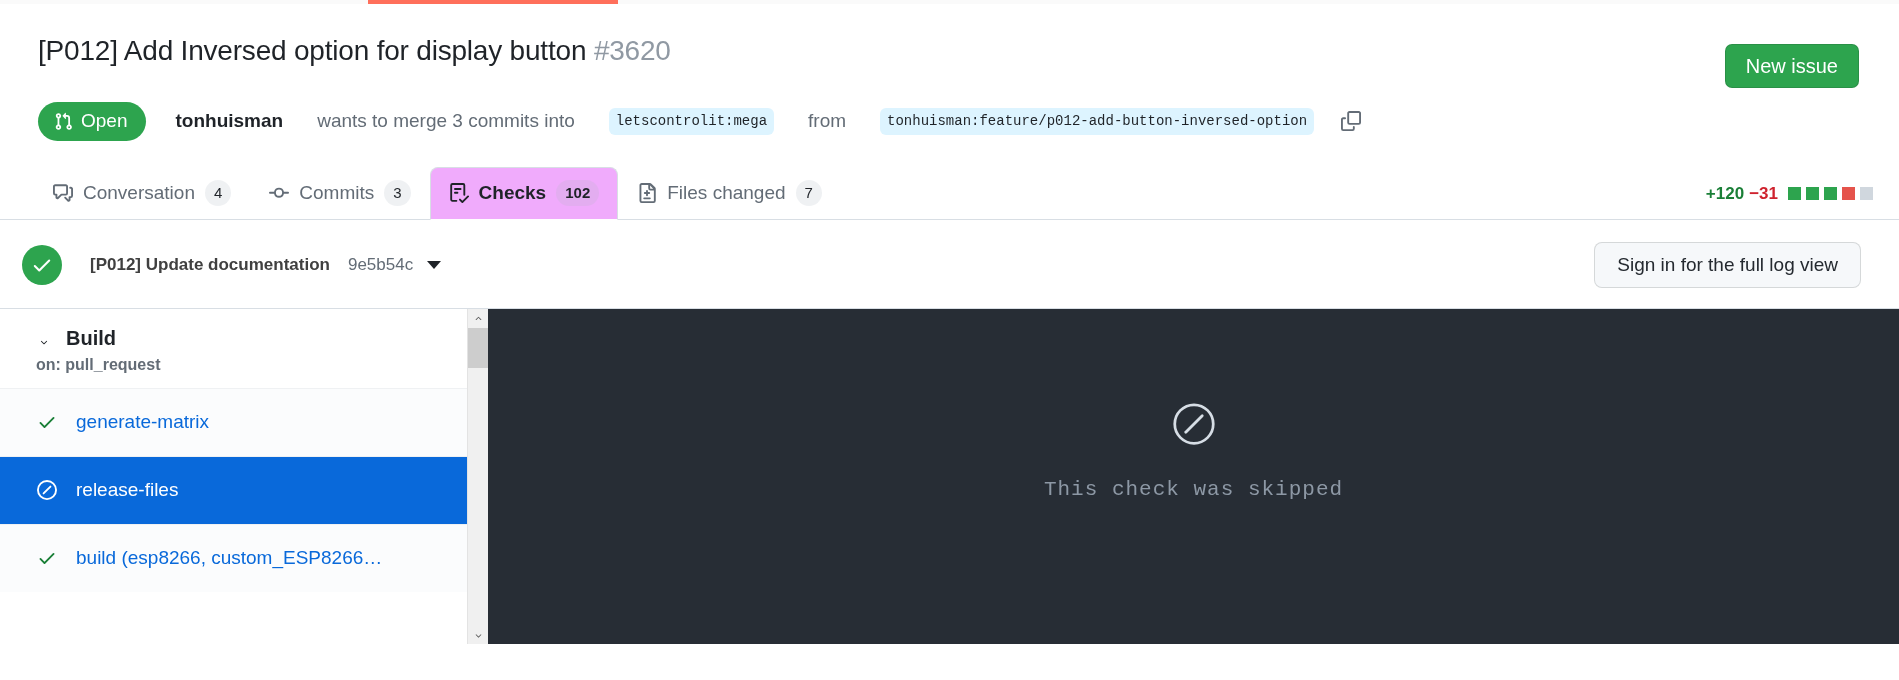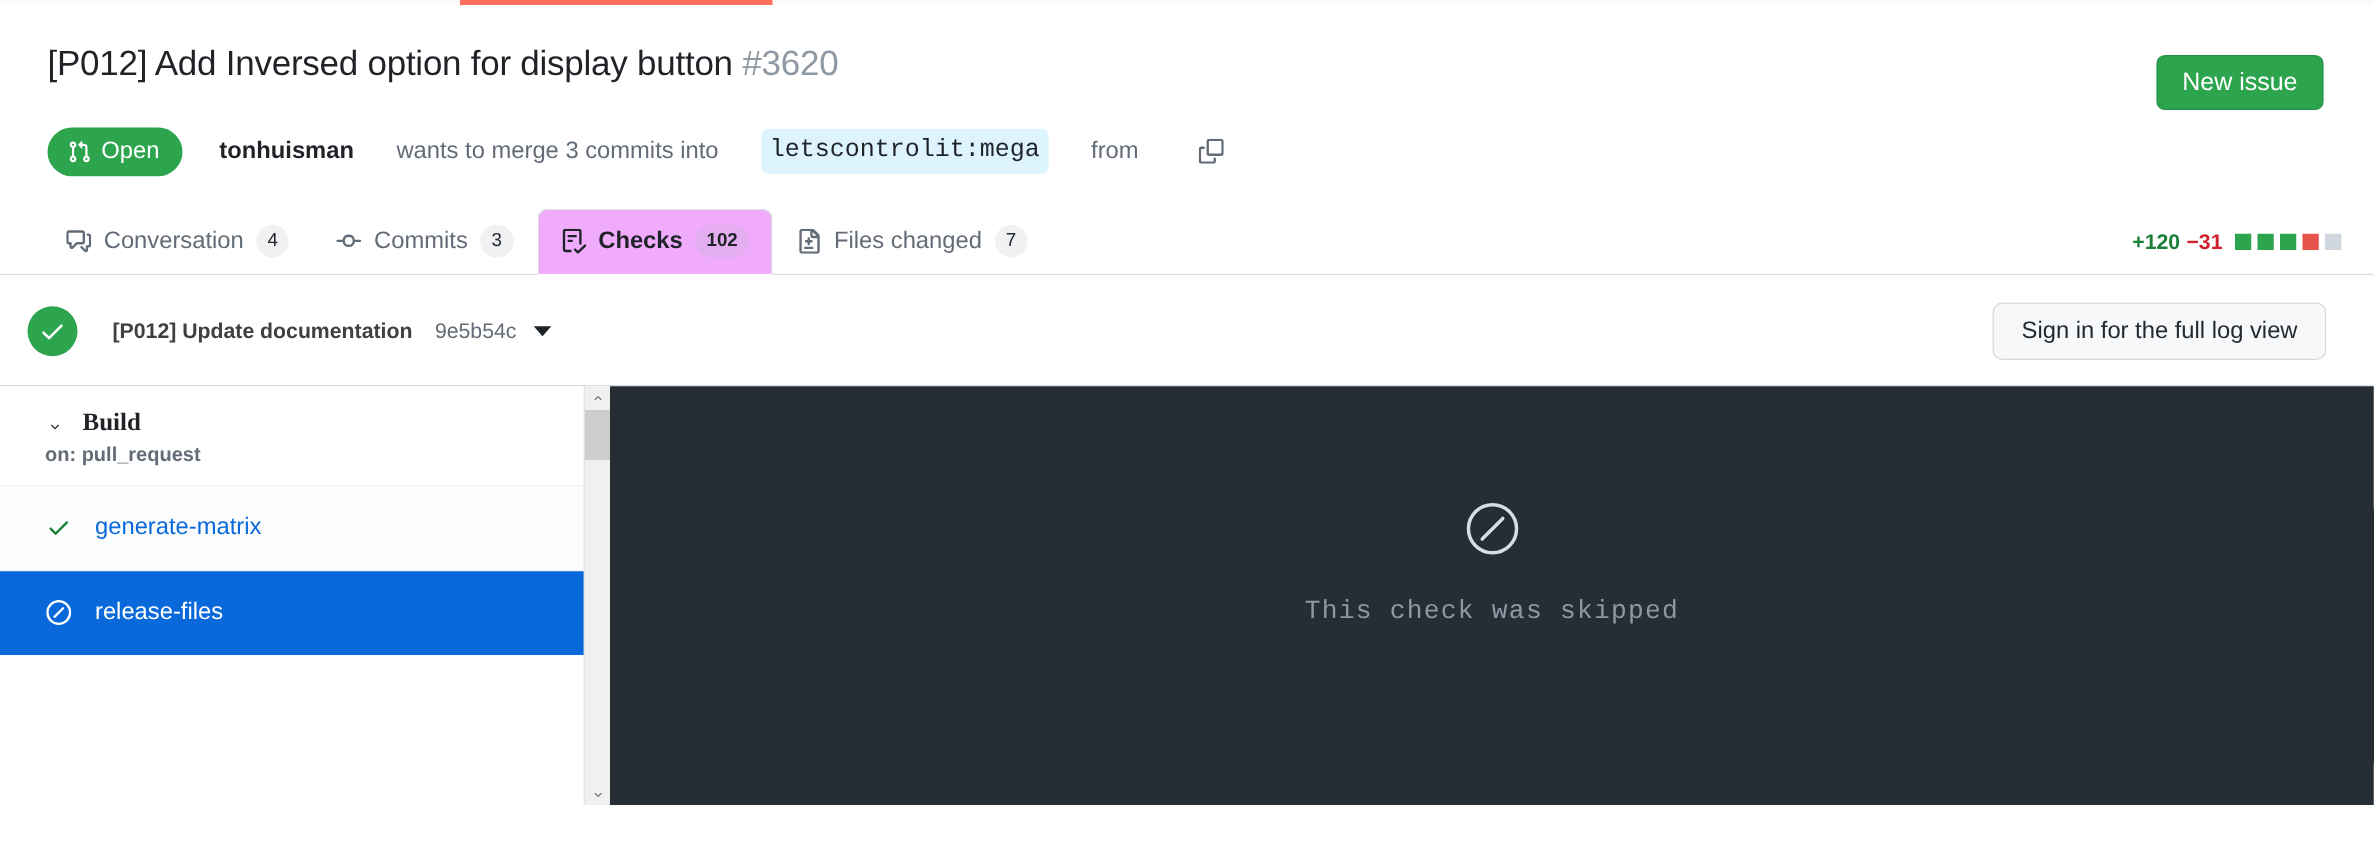--- a/index.html
+++ b/index.html
@@ -73,21 +73,21 @@
     margin-right: 16px;
   }
   .state-badge svg { display: block; }
   .author { color: #1F2328; font-weight: 600; }
   .state-text { color: #636c76; }
   .branch-chip {
     display: inline-block;
     background: #ddf4ff;
     color: #1F2328;
     font-family: "Liberation Mono", monospace;
-    font-size: 20px;
+    font-size: 14px;
     padding: 3px 7px;
     border-radius: 6px;
     line-height: 1.5;
   }
   .gap-s { display: inline-block; width: 8px; }
   .copy-btn {
     margin-left: 14px;
     display: inline-flex; align-items: center;
     cursor: pointer;
     color: #636c76;
@@ -214,21 +214,21 @@
     background: #ffffff;
     position: relative;
     overflow: hidden;
     flex: 0 0 488px;
   }
   .workflow-head { padding: 18px 0 14px 36px; }
   .workflow-name-row { display: flex; align-items: center; gap: 14px; }
   .chevron-down {
     width: 16px; height: 10px; flex: 0 0 auto; color: #1F2328;
   }
-  .workflow-name { font-size: 20px; font-weight: 600; color: #1F2328; font-family: Liberation Serif, serif; }
+  .workflow-name { font-size: 20px; font-weight: 600; color: #1F2328; }
   .workflow-sub {
     font-size: 16px; color: #636c76; margin-top: 6px; font-weight: bold;
   }
   .check-item {
     display: flex; align-items: center;
     height: 68px;
     padding-left: 36px;
     gap: 18px;
     cursor: pointer;
     background: #fbfcfd;
@@ -304,20 +304,21 @@
       <span>Open</span>
     </span>
     <span class="author">tonhuisman</span>
     <span class="gap-s"></span>
     <span class="state-text">wants to merge 3 commits into</span>
     <span class="gap-s"></span>
     <span class="branch-chip">letscontrolit:mega</span>
     <span class="gap-s"></span>
     <span class="state-text">from</span>
     <span class="gap-s"></span>
+    <span class="branch-chip">tonhuisman:feature/p012-add-button-inversed-option</span>
     <span class="copy-btn">
       <svg width="20" height="20" viewBox="0 0 16 16" fill="#636c76" aria-hidden="true">
         <path d="M0 6.75C0 5.784.784 5 1.75 5h1.5a.75.75 0 0 1 0 1.5h-1.5a.25.25 0 0 0-.25.25v7.5c0 .138.112.25.25.25h7.5a.25.25 0 0 0 .25-.25v-1.5a.75.75 0 0 1 1.5 0v1.5A1.75 1.75 0 0 1 9.25 16h-7.5A1.75 1.75 0 0 1 0 14.25Z"></path>
         <path d="M5 1.75C5 .784 5.784 0 6.75 0h7.5C15.216 0 16 .784 16 1.75v7.5A1.75 1.75 0 0 1 14.25 11h-7.5A1.75 1.75 0 0 1 5 9.25Zm1.75-.25a.25.25 0 0 0-.25.25v7.5c0 .138.112.25.25.25h7.5a.25.25 0 0 0 .25-.25v-7.5a.25.25 0 0 0-.25-.25Z"></path>
       </svg>
     </span>
   </div>
 
   <div class="tabs-wrap">
     <div class="tabs-underline"></div>
@@ -419,20 +420,28 @@
         <span class="ci-icon">
           <svg width="20" height="20" viewBox="0 0 16 16" fill="#ffffff" aria-hidden="true">
             <path d="M8 0a8 8 0 1 1 0 16A8 8 0 0 1 8 0ZM4.5 7.25a.75.75 0 0 0 0 1.5h7a.75.75 0 0 0 0-1.5Z" opacity="0"></path>
             <path d="M8 16A8 8 0 1 1 8 0a8 8 0 0 1 0 16ZM1.5 8a6.5 6.5 0 1 0 13 0 6.5 6.5 0 0 0-13 0Z"></path>
             <path d="M11.28 4.72a.75.75 0 0 1 0 1.06L5.78 11.28a.75.75 0 0 1-1.06-1.06l5.5-5.5a.75.75 0 0 1 1.06 0Z"></path>
           </svg>
         </span>
         <span class="ci-label">release-files</span>
       </div>
 
+      <div class="check-item">
+        <span class="ci-icon">
+          <svg width="20" height="20" viewBox="0 0 16 16" fill="#1a7f37" aria-hidden="true">
+            <path d="M13.78 4.22a.75.75 0 0 1 0 1.06l-7.25 7.25a.75.75 0 0 1-1.06 0L2.22 9.28a.751.751 0 0 1 .018-1.042.751.751 0 0 1 1.042-.018L6 10.94l6.72-6.72a.75.75 0 0 1 1.06 0Z"></path>
+          </svg>
+        </span>
+        <span class="ci-label">build (esp8266, custom_ESP8266…</span>
+      </div>
 
       <div class="vscroll">
         <div class="arrow top">
           <svg width="13" height="9" viewBox="0 0 16 16" fill="currentColor" aria-hidden="true">
             <path d="M3.22 10.53a.749.749 0 0 1 0-1.06l4.25-4.25a.75.75 0 0 1 1.06 0l4.25 4.25a.749.749 0 1 1-1.06 1.06L8 6.81l-3.72 3.72a.749.749 0 0 1-1.06 0Z"></path>
           </svg>
         </div>
         <div class="thumb"></div>
         <div class="arrow bottom">
           <svg width="13" height="9" viewBox="0 0 16 16" fill="currentColor" aria-hidden="true">

